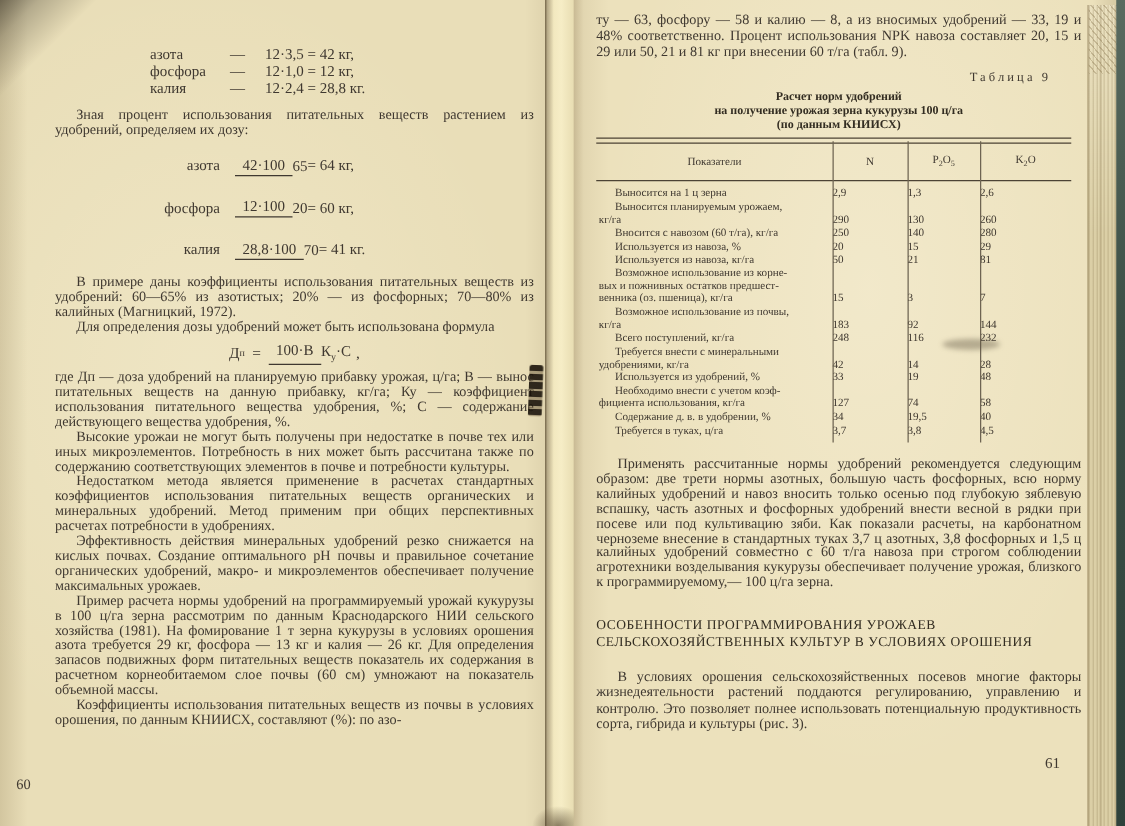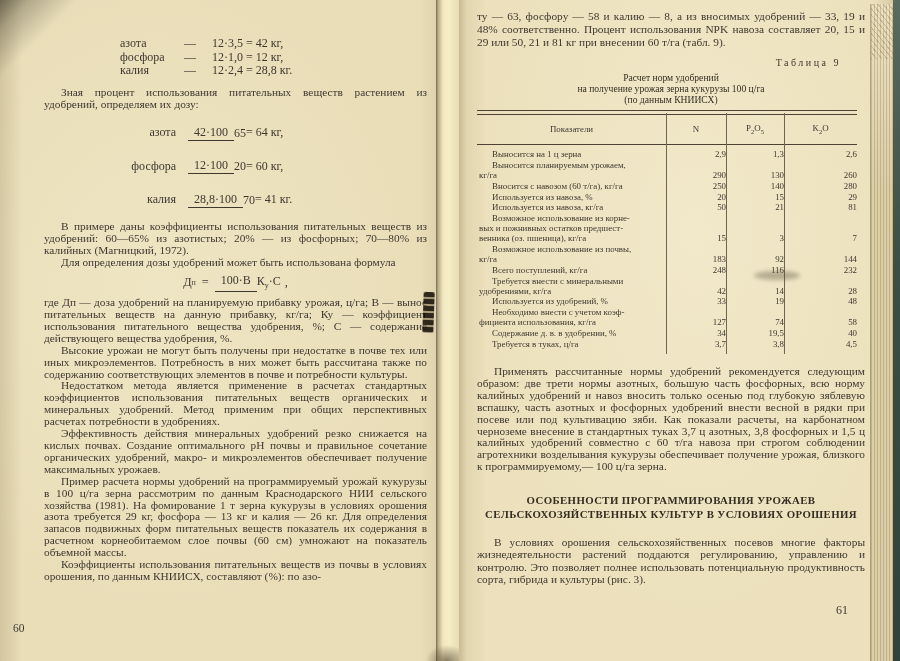--- a/index.html
+++ b/index.html
@@ -62,43 +62,43 @@
   .formula-row .tail{margin-left:4px;}
   .ink-stamp{position:absolute;left:423px;top:292px;width:11px;height:41px;border-radius:2px;
     background:repeating-linear-gradient(to bottom, rgba(22,15,7,0.88) 0 5px, rgba(95,78,50,0.45) 5px 7px);
     filter:blur(0.4px);transform:rotate(2deg);}
 
   
   .rp-text{position:absolute;left:18px;top:0;width:388px;color:#3f3830;
            font-size:11.35px;line-height:13px;}
   .rp-first{margin-top:10px;}
   .table-label{margin:7px 24px 0 0;text-align:right;font-size:10px;letter-spacing:2.5px;color:#3f3830;}
-  .table-title{margin-top:4px;text-align:center;font-weight:normal;font-size:9.6px;
+  .table-title{margin-top:4px;text-align:center;font-weight:bold;font-size:9.6px;
                line-height:10.8px;color:#332d22;}
   .ftable{position:relative;margin-top:5px;width:380px;font-size:8.9px;line-height:10px;
           text-align:left;color:#3f3830;}
   .t-toprule{height:2.5px;border-top:1.2px solid #4c4335;border-bottom:1px solid #4c4335;}
   .t-midrule{border-top:1.4px solid #4c4335;}
   .t-header{display:flex;align-items:center;height:29px;}
   .th-ind{width:189px;text-align:center;}
   .th-val{text-align:center;}
   .th-val.n{width:60px;} .th-val.p{width:58px;} .th-val.k{width:73px;}
   .th-val sub{font-size:6.5px;}
   .t-body{padding:4px 0 5px;}
   .trow{display:flex;padding:0.4px 0;}
   .tlabel{width:189px;padding-left:2px;box-sizing:border-box;}
   .tlabel div.first{padding-left:13px;}
-  .tval{display:flex;align-items:flex-end;justify-content:flex-end;}
+  .tval{display:flex;align-items:flex-end;justify-content:flex-start;}
   .tval.n{width:60px;} .tval.p{width:58px;} .tval.k{width:73px;}
   .vrule{position:absolute;top:2.5px;bottom:0;width:1px;background:#6e6452;}
   .vrule.v1{left:189px;} .vrule.v2{left:249px;} .vrule.v3{left:307px;}
   .table-smudge{position:absolute;left:277px;top:271px;width:46px;height:9px;border-radius:50%;
     background:rgba(95,85,65,0.40);filter:blur(2px);}
   .p-apply{margin-top:12px;line-height:11.9px;}
-  .section-heading{margin:21px 0 0;text-align:center;font-weight:bold;font-size:10.8px;
+  .section-heading{margin:21px 0 0;font-weight:normal;font-size:10.8px;
     line-height:13.5px;letter-spacing:0.4px;color:#332d22;}
   .p-irrigation{margin-top:15px;line-height:12.2px;}
   .left-num{left:13px;top:622px;}
   .right-num{left:377px;top:603px;font-size:12px;}
 </style>
 </head>
 <body>
 
 <div class="book">
 

